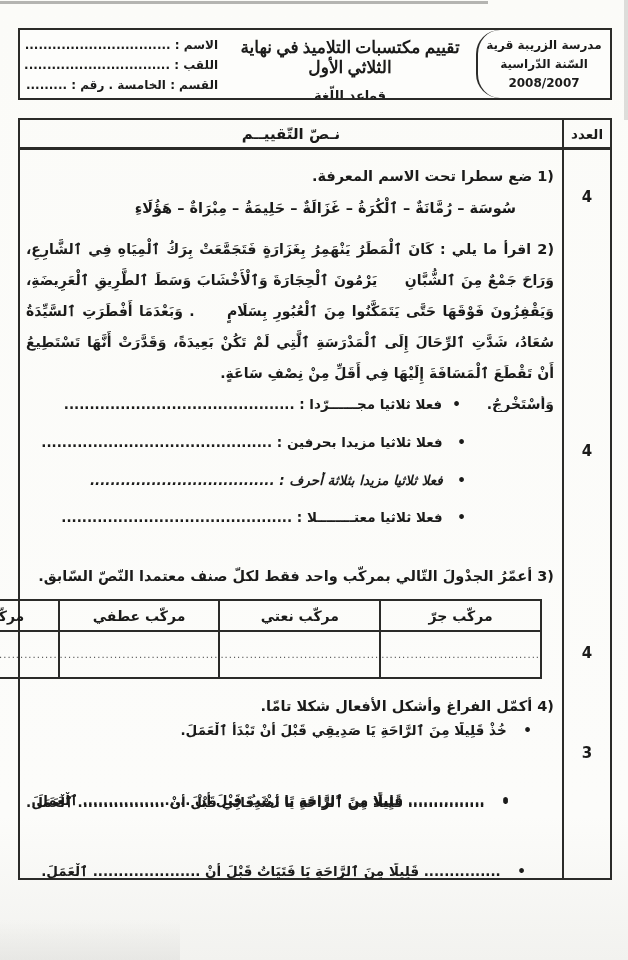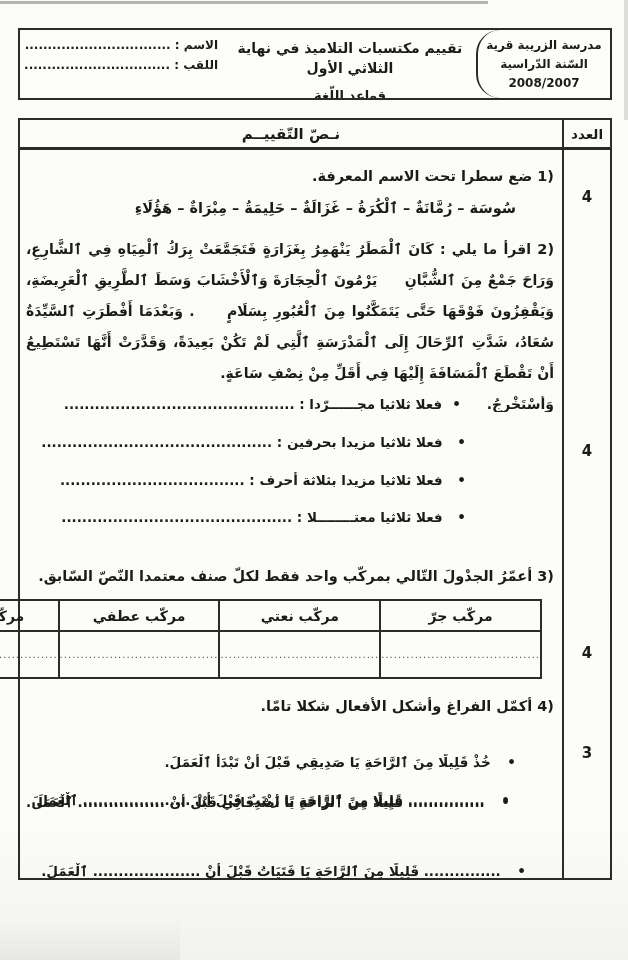--- a/index.html
+++ b/index.html
@@ -25,21 +25,21 @@
     border:2px solid #2b2b29; background:#fdfdfb;
     display:flex; flex-direction:row; direction:rtl;
   }
   .hcell { height:100%; overflow:hidden; }
   .hcell + .hcell { border-left:0; }
   .school-box { width:134px; border-left:2px solid #2b2b29; text-align:center; padding-top:6px;border-radius:24px; }
   .title-box  { flex:1; border-left:2px solid #2b2b29; text-align:center; padding-top:8px; }
   .student-box{ width:204px; padding:5px 6px 0 4px; }
   .school-box div { font-size:12px; font-weight:bold; line-height:19px; }
   .school-year { direction:ltr; font-size:13px; }
-  .title-box .t1 { font-size:14px; font-weight:bold; line-height:20px; }
+  .title-box .t1 { font-size:17px; font-weight:bold; line-height:20px;font-family:Liberation Serif, serif; }
   .title-box .t2 { font-size:13px; font-weight:bold; margin-top:10px; }
   .student-box .srow { font-size:12px; font-weight:bold; line-height:20px; white-space:nowrap; overflow:hidden; text-align:right; }
 
   
   .main-box {
     position:absolute; top:118px; left:18px; width:594px; height:762px;
     border:2px solid #2b2b29; background:transparent;
   }
   .content-col { position:absolute; top:0; left:0; right:48px; bottom:0; direction:rtl; }
   .marks-col   { position:absolute; top:0; right:0; width:48px; bottom:0; border-left:2px solid #2b2b29; direction:rtl; }
@@ -62,34 +62,34 @@
     font-size:14px; font-weight:bold; line-height:31px;
     text-align:justify; text-justify:inter-word;
   }
   .q2-para .q-num { font-size:14.5px; }
 
   .extract-row { font-size:13.5px; font-weight:bold; white-space:nowrap; overflow:hidden; }
   .extract-row .bullet { margin-left:10px; }
   .row-first { top:276px; padding-right:8px; display:flex; }
   .row-first .exlabel { margin-left:26px; font-size:14px; }
   .row-2 { top:314px; padding-right:96px; }
-  .row-3 { top:352px; padding-right:96px; }
+  .row-3 { top:352px; padding-right:96px;font-style:italic; }
   .row-4 { top:389px; padding-right:96px; }
 
   .q3-title { top:448px; }
   .q3-table { position:absolute; top:479px; right:20px; left:22px; }
   table { width:100%; border-collapse:collapse; direction:rtl; }
   th, td { border:2px solid #2b2b29; }
   th { height:31px; font-size:14px; font-weight:bold; }
   td { height:47px; text-align:center; font-size:10px; color:#555; letter-spacing:1px; }
 
   .q4-title { top:578px; }
   .q4-b { font-size:13.5px; font-weight:bold; white-space:nowrap; overflow:hidden; }
   .q4-b .bullet { margin-left:12px; }
-  .q4-b1 { top:634px; padding-right:46px; }
+  .q4-b1 { top:602px; padding-right:30px; }
   .q4-b2 { top:672px; padding-right:52px; }
   .q4-b3 { top:674px; padding-right:52px; }
   .q4-b4 { top:743px; padding-right:36px; }
 </style>
 </head>
 <body>
 
 <div class="page">
   <div class="scan-edge-top"></div>
   <div class="scan-edge-right"></div>
@@ -101,20 +101,21 @@
       <div>السّنة الدّراسية</div>
       <div class="school-year">2008/2007</div>
     </div>
     <div class="hcell title-box">
       <div class="t1">تقييم مكتسبات التلاميذ في نهاية الثلاثي الأول</div>
       <div class="t2">قواعد اللّغة</div>
     </div>
     <div class="hcell student-box">
       <div class="srow">الاسم : ...........................................</div>
       <div class="srow">اللقب : ...........................................</div>
+      <div class="srow">القسم : الخامسة . رقم : .........</div>
     </div>
   </div>
 
   <div class="main-box">
 
     <div class="marks-col">
       <div class="col-header">العدد</div>
       <div class="mark" style="top:68px">4</div>
       <div class="mark" style="top:322px">4</div>
       <div class="mark" style="top:524px">4</div>

